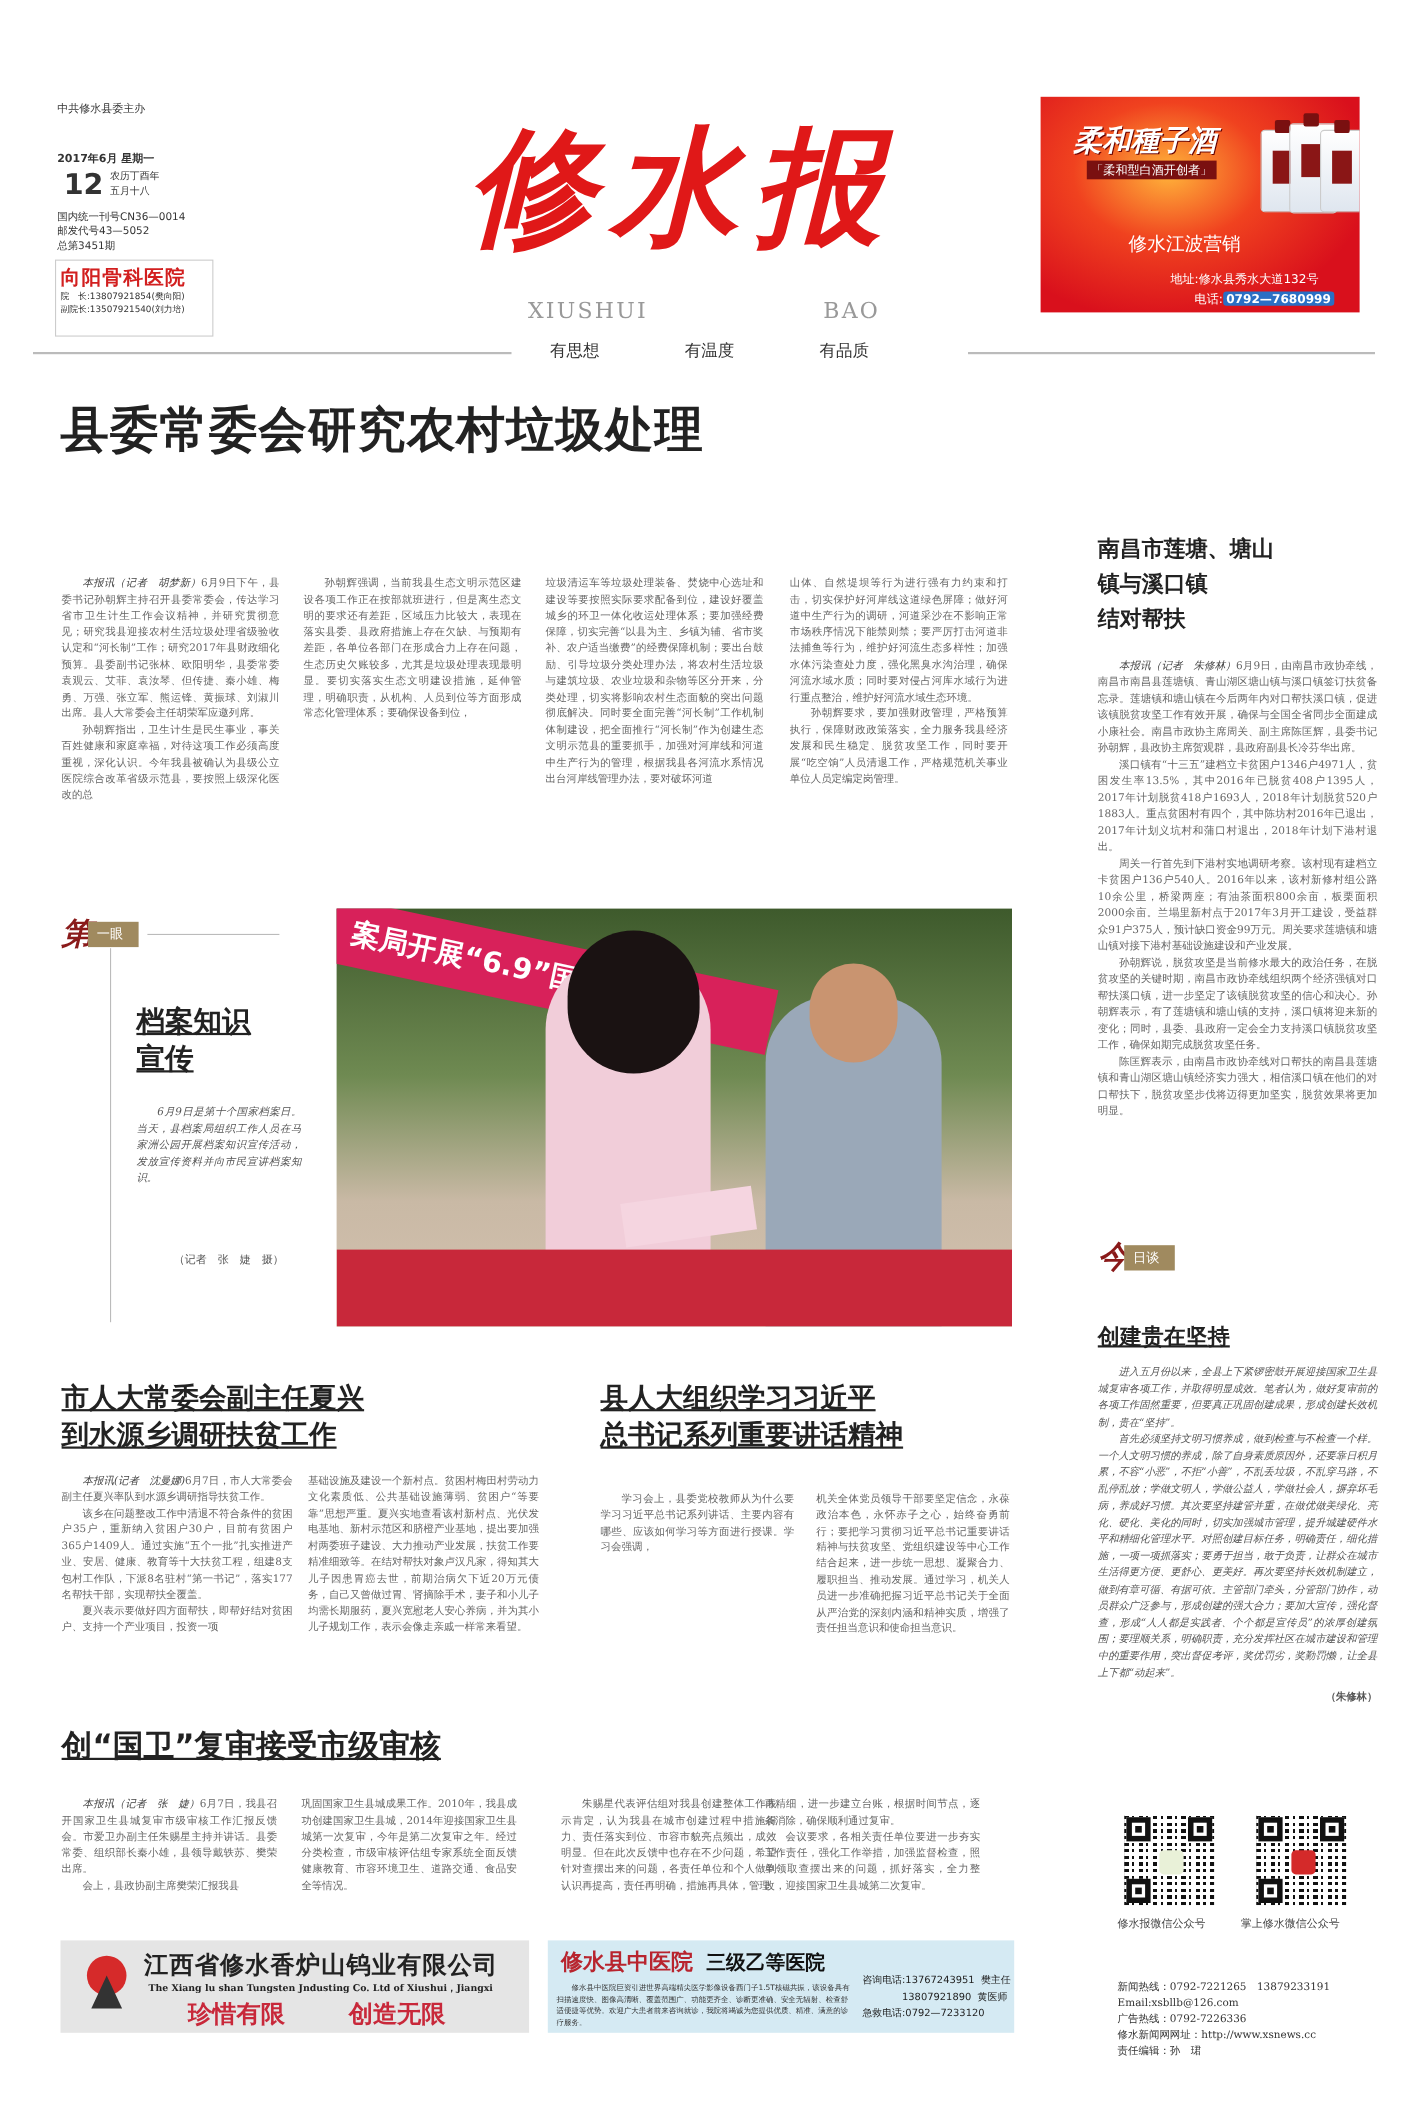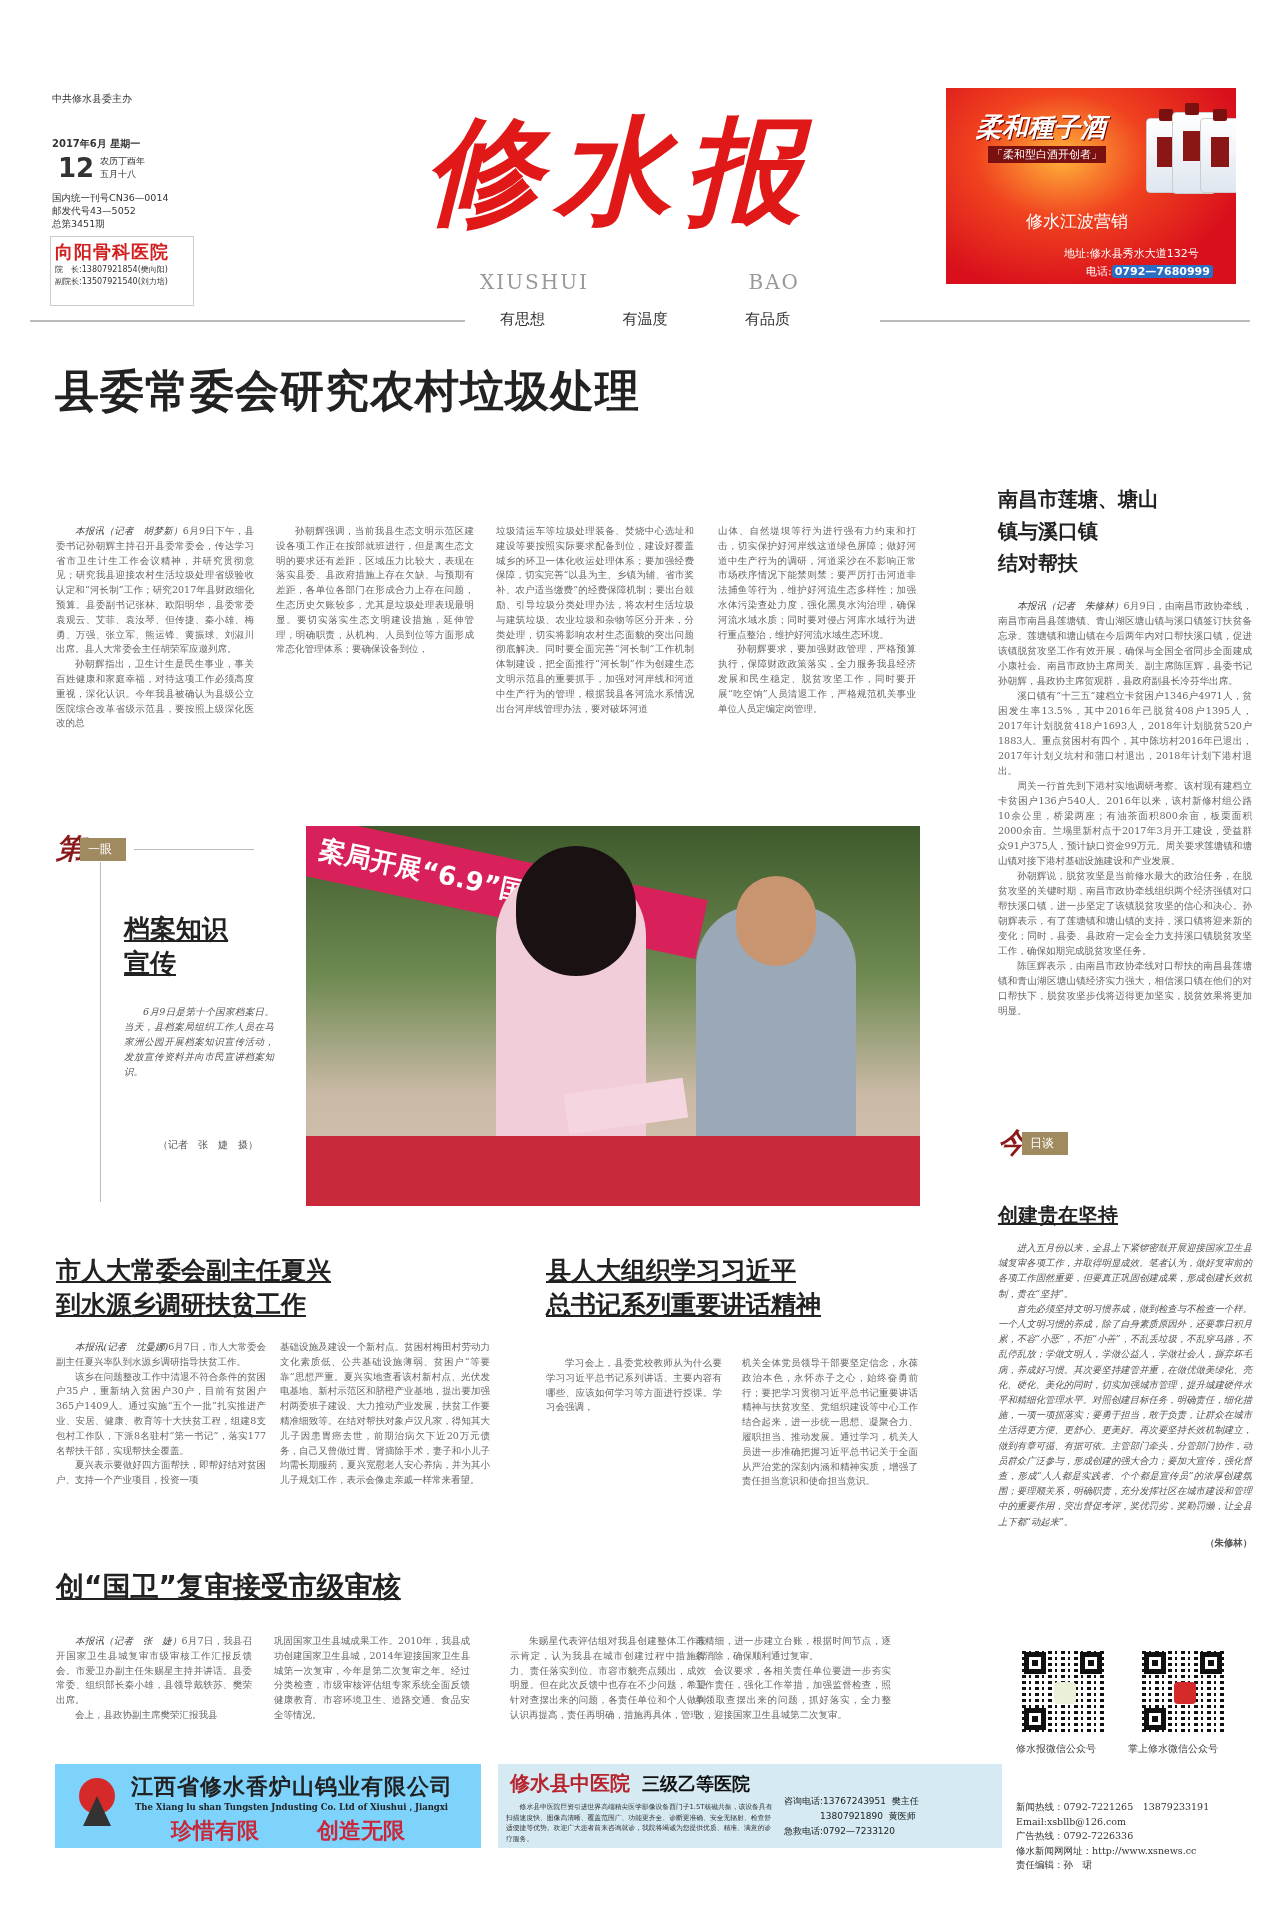--- a/index.html
+++ b/index.html
@@ -64,22 +64,22 @@
   .photo .paper { position: absolute; left: 260px; top: 260px; width: 120px; height: 40px; background: #f5d5e0; transform: rotate(-8deg); }
 
   .qr { width: 86px; height: 86px; background:
       repeating-linear-gradient(90deg, #111 0 4px, #fff 4px 7px, #111 7px 9px, #fff 9px 13px),
       repeating-linear-gradient(0deg, #111 0 3px, #fff 3px 6px);
       background-blend-mode: lighten; border: 2px solid #fff; position: relative; }
   .qr .corner { position: absolute; width: 22px; height: 22px; border: 5px solid #111; background: #fff; }
   .qr .corner::after { content:""; position:absolute; left:3px; top:3px; width:6px; height:6px; background:#111; }
   .qr .logo-c { position: absolute; left: 32px; top: 32px; width: 22px; height: 22px; border-radius: 4px; }
 
-  .ad-tungsten { left: 55px; top: 1764px; width: 426px; height: 84px; background: #7dd3fc; }
-  .ad-tcm { left: 498px; top: 1764px; width: 504px; height: 84px; background: #d5eaf3; }
+  .ad-tungsten { left: 55px; top: 1764px; width: 426px; height: 84px; background: #e5e5e5; }
+  .ad-tcm { left: 498px; top: 1764px; width: 424px; height: 84px; background: #d5eaf3; }
 </style>
 </head>
 <body>
 
 <div class="abs masthead-left">
   <div class="sponsor">中共修水县委主办</div>
   <div class="date-line">2017年6月  星期一</div>
   <div class="day-row">
     <div class="day">12</div>
     <div class="lunar">

